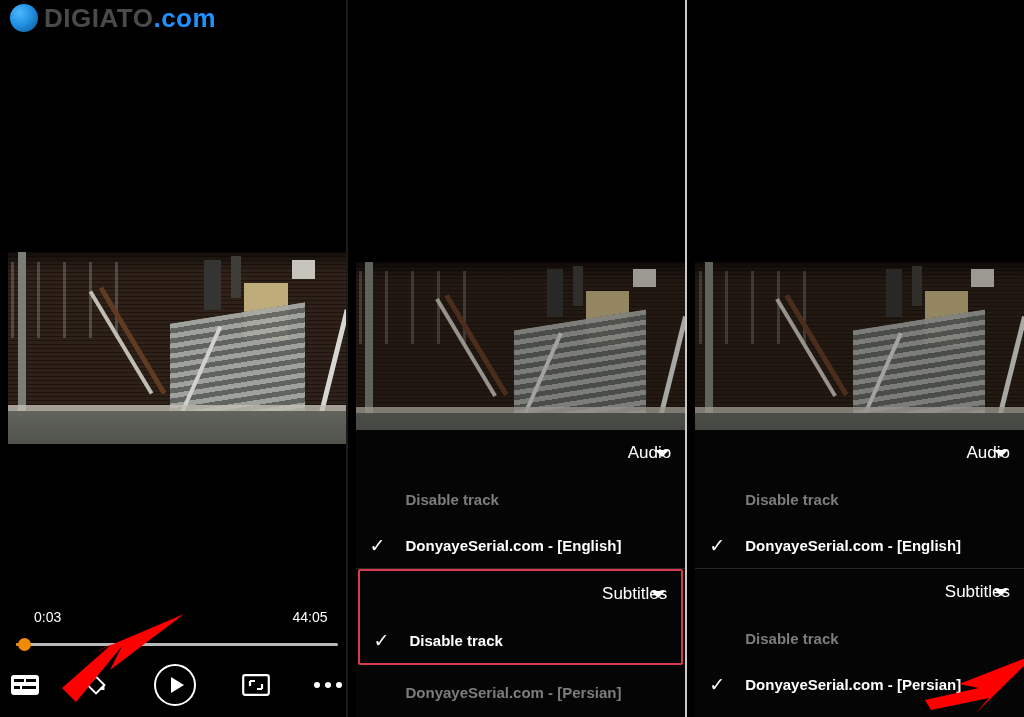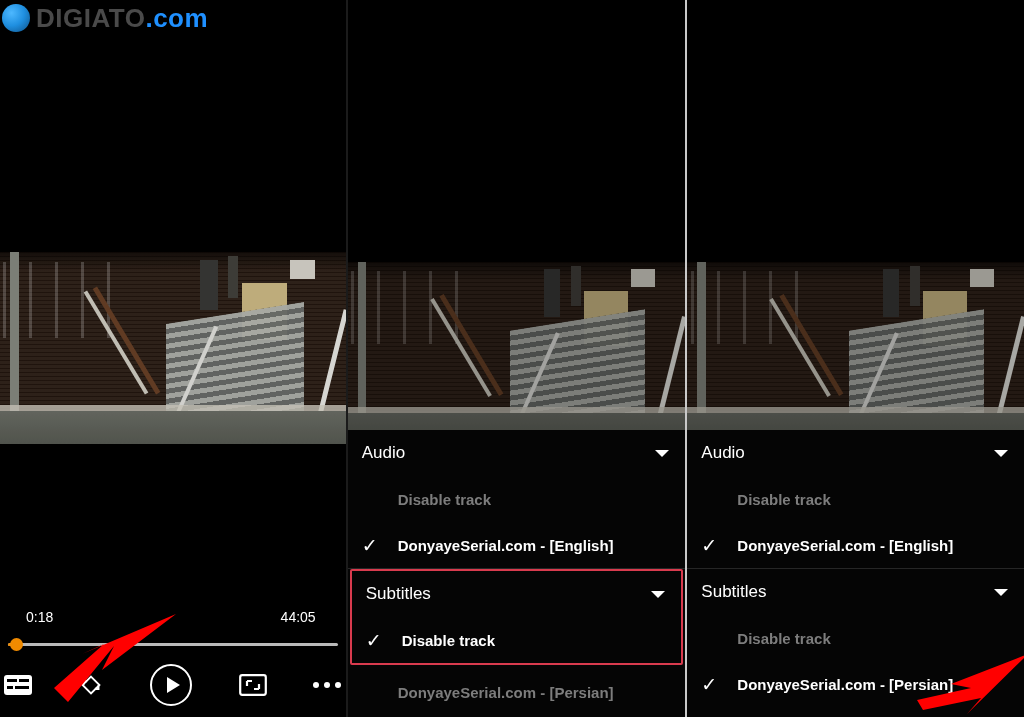--- a/index.html
+++ b/index.html
@@ -4,21 +4,21 @@
 <style>
   html,body{margin:0;padding:0;background:#000;}
   body{
     width:1024px;height:717px;overflow:hidden;
     font-family:"Liberation Sans","DejaVu Sans",sans-serif;
     color:#fff;-webkit-font-smoothing:antialiased;
   }
   .stage{position:relative;width:1024px;height:717px;background:#000;display:flex;}
 
   
-  .panel{position:relative;height:717px;background:#000;overflow:hidden;}
+  .panel{position:relative;height:717px;background:#000;overflow:hidden;margin-left:8px;}
   .panel-1{width:347px;}
   .panel-2{width:339px;}
   .panel-3{width:338px;}
   .divider{width:2px;height:717px;background:#1b1b1b;}
   .divider.light{background:#c9c9c9;width:2px;}
 
   
   .video{
     position:absolute;left:0;width:100%;overflow:hidden;
     background:#2a1b12;
@@ -98,21 +98,21 @@
   .wm-ball{width:28px;height:28px;border-radius:50%;
     background:radial-gradient(circle at 34% 32%,#4db8ff 0%,#1f8fe0 48%,#0d4f85 100%);}
   .wm-text{font-size:26px;font-weight:700;letter-spacing:.5px;line-height:1;}
   .wm-a{color:#4a4a4a;}
   .wm-b{color:#1f90ff;}
 
   
   .controls{position:absolute;left:0;right:0;bottom:0;height:112px;z-index:20;}
   .times{position:absolute;left:0;right:0;top:4px;height:22px;}
   .t-cur{position:absolute;left:26px;top:0;font-size:14px;color:#fff;}
-  .t-dur{position:absolute;right:30px;top:0;font-size:14px;color:#fff;}
+  .t-dur{position:absolute;right:18px;top:0;font-size:14px;color:#fff;}
   .seek{position:absolute;left:8px;right:8px;top:38px;height:3px;
     background:#b9b9b9;border-radius:2px;}
   .seek-filled{position:absolute;left:0;top:0;height:100%;width:1%;
     background:#f08a00;border-radius:2px;}
   .thumb{position:absolute;left:2px;top:-5px;width:13px;height:13px;
     border-radius:50%;background:#f08a00;}
   .btnrow{position:absolute;left:0;right:0;bottom:6px;height:52px;
     display:flex;align-items:center;}
   .btn{display:flex;align-items:center;justify-content:center;height:40px;}
   .b-sub{width:48px;margin-left:2px;}
@@ -134,21 +134,21 @@
     border-top:8px solid transparent;border-bottom:8px solid transparent;
     margin-left:4px;}
 
   .dots{display:flex;gap:5px;}
   .dots span{width:6px;height:6px;border-radius:50%;background:#fff;display:block;}
 
   
   .menu{position:absolute;left:0;right:0;bottom:0;top:430px;
     background:#050505;z-index:15;}
   .sect-head{position:relative;height:46px;display:flex;align-items:center;
-    padding:0 14px;}
+    padding:0 14px;justify-content:flex-end;}
   .sect-title{font-size:17px;color:#fff;font-weight:400;}
   .caret{position:absolute;right:16px;top:50%;margin-top:-3px;
     width:0;height:0;border-left:7px solid transparent;
     border-right:7px solid transparent;border-top:7px solid #fff;}
   .opt{height:46px;display:flex;align-items:center;padding-left:14px;}
   .opt .check{width:36px;font-size:19px;color:#fff;line-height:1;}
   .opt .check.off{color:transparent;}
   .opt .lbl{font-size:15px;color:#fff;font-weight:bold;}
   .opt.dim .lbl{color:#7d7d7d;}
   .rule{height:1px;background:#262626;margin:0;}
@@ -189,21 +189,21 @@
 
     <div class="watermark">
       <div class="wm-ball"></div>
       <div class="wm-text">
         <span class="wm-a">DIGIATO</span><span class="wm-b">.com</span>
       </div>
     </div>
 
     <div class="controls">
       <div class="times">
-        <span class="t-cur">0:18</span>
+        <span class="t-cur">0:03</span>
         <span class="t-dur">44:05</span>
       </div>
 
       <div class="seek">
         <div class="seek-filled" style="width: 1%;"></div>
         <div class="thumb"></div>
       </div>
 
       <div class="btnrow">
 

